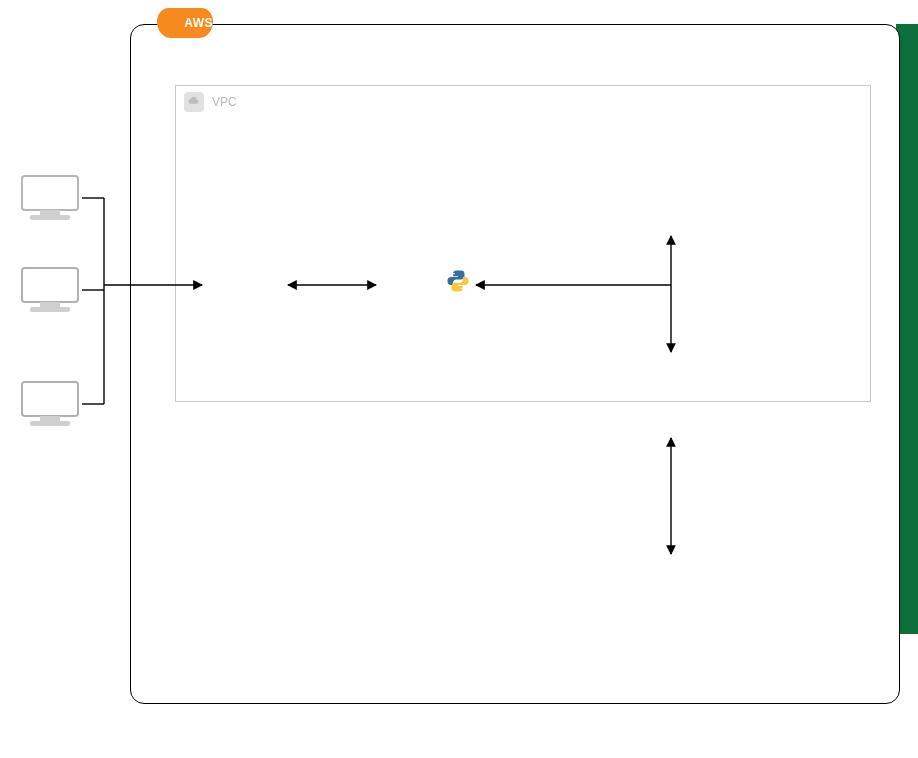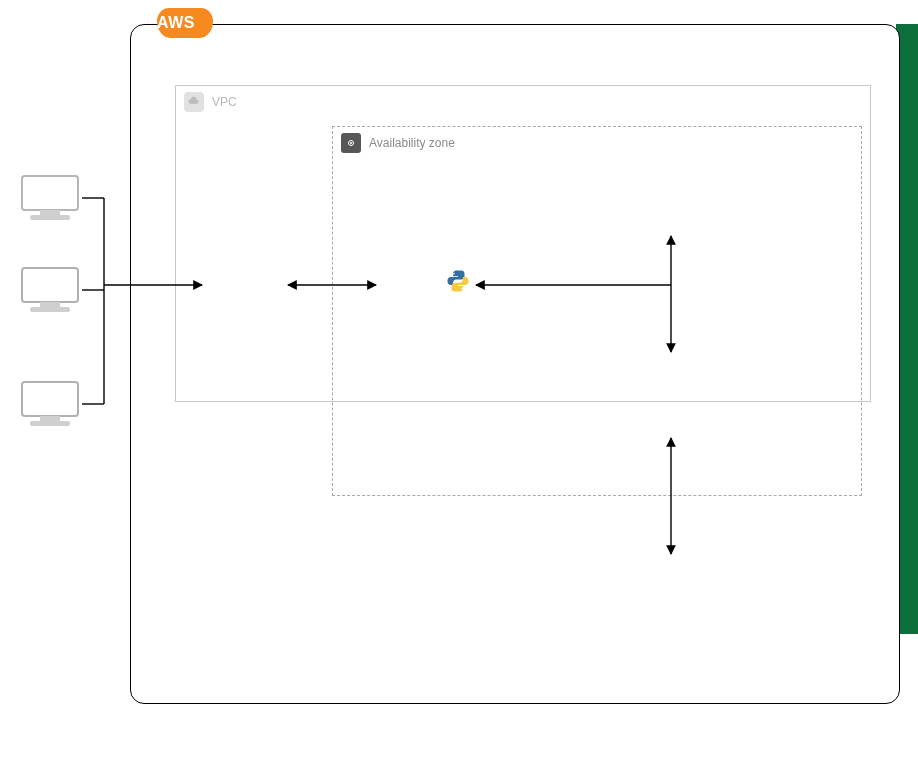--- a/index.html
+++ b/index.html
@@ -42,22 +42,22 @@
   .cloud .aws-badge {
     position: absolute;
     top: -17px;
     left: 26px;
     width: 56px;
     height: 30px;
     background: #f68a1e;
     border-radius: 14px 14px 16px 16px / 16px 16px 20px 20px;
     color: #fff;
     font-weight: bold;
-    font-size: 16px;
-    text-align: left;
+    font-size: 12px;
+    text-align: right;
     line-height: 30px;
     letter-spacing: .5px;
   }
 
   
   .vpc {
     position: absolute;
     left: 44px;
     top: 60px;
     width: 696px;
@@ -235,31 +235,20 @@
   <div class="vpc">
     <div class="vpc-header">
       <span class="vpc-icon">
         <svg viewBox="0 0 24 24">
             <path fill="#bdbdbd" d="M6 15a4 4 0 0 1 .6-7.97A5 5 0 0 1 16.5 8 3.5 3.5 0 0 1 16 15H6z"></path>
           </svg>
       </span>
       <span>VPC</span>
     </div>
 
-    <div class="az">
-      <div class="az-header">
-        <span class="az-icon">
-          <svg viewBox="0 0 24 24">
-              <circle cx="12" cy="12" r="5" fill="none" stroke="#fff" stroke-width="2"></circle>
-              <circle cx="12" cy="12" r="2" fill="#fff"></circle>
-            </svg>
-        </span>
-        <span>Availability zone</span>
-      </div>
-    </div>
   </div>
 </div>
 
 <div class="node" style="left:206px; top:246px">
   <div class="hex">
     <svg viewBox="0 0 100 100">
       <polygon points="50,4 93,28 93,72 50,96 7,72 7,28" fill="#f68a1e"></polygon>
       <polygon points="50,4 93,28 50,52 7,28" fill="#fba94d"></polygon>
       <rect x="20" y="36" width="60" height="5" fill="#d06e0e"></rect>
       <rect x="20" y="56" width="60" height="5" fill="#d06e0e"></rect>

